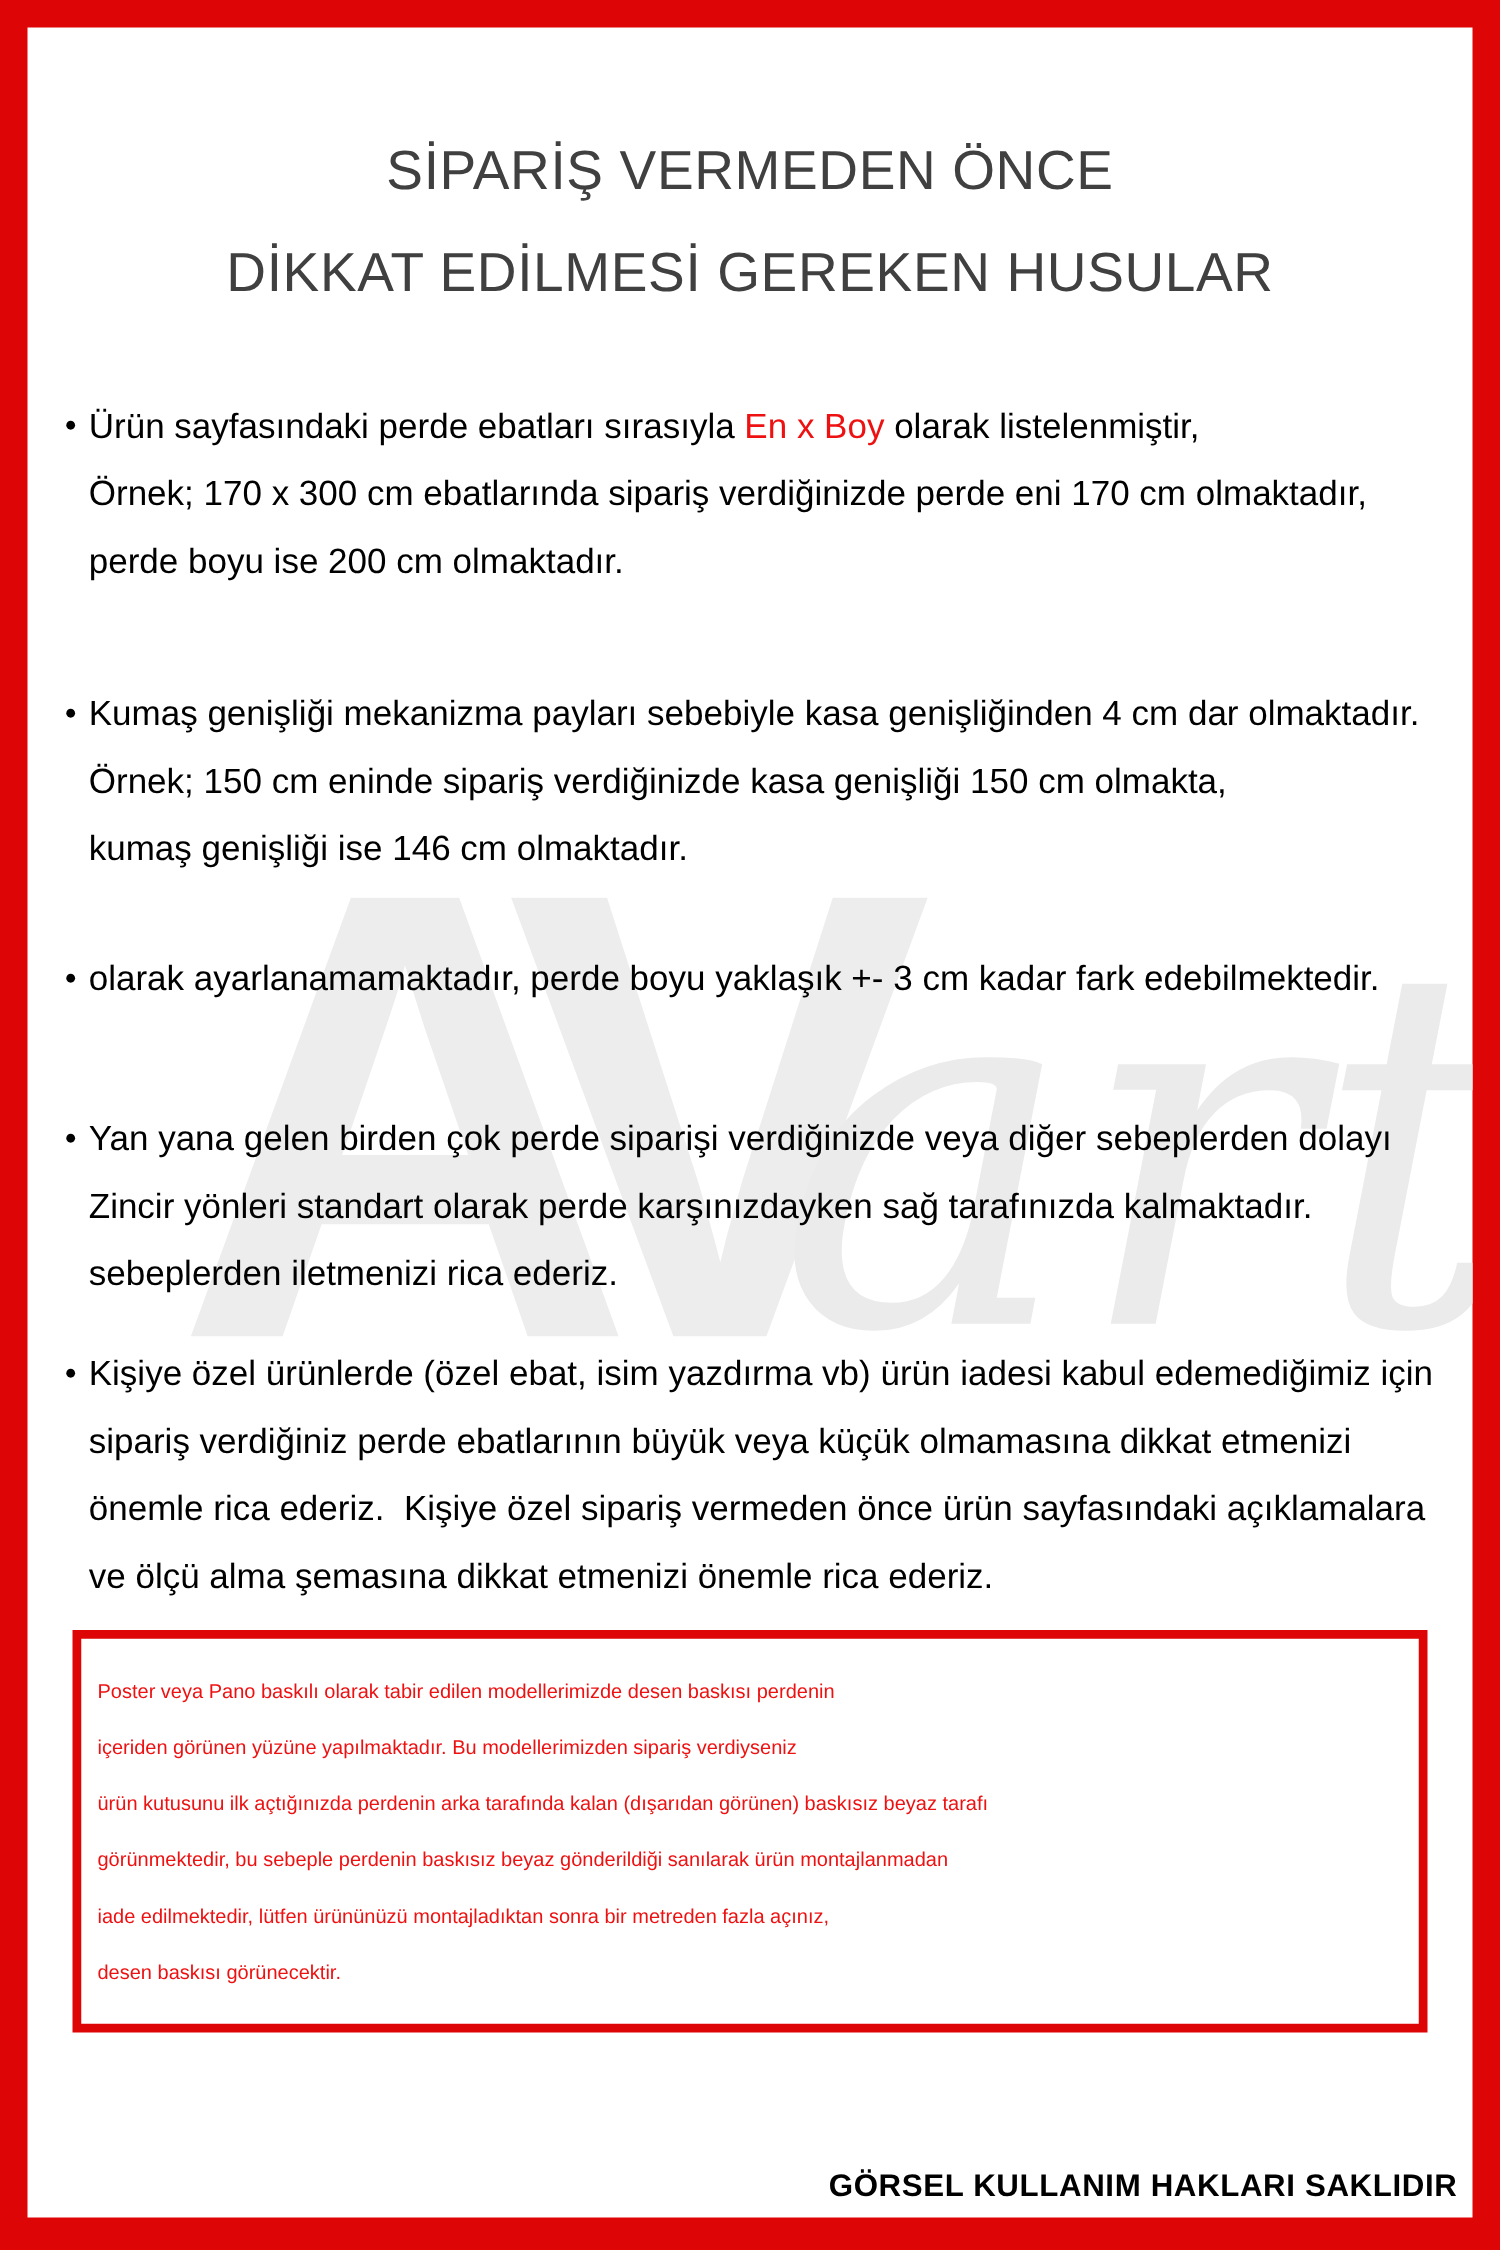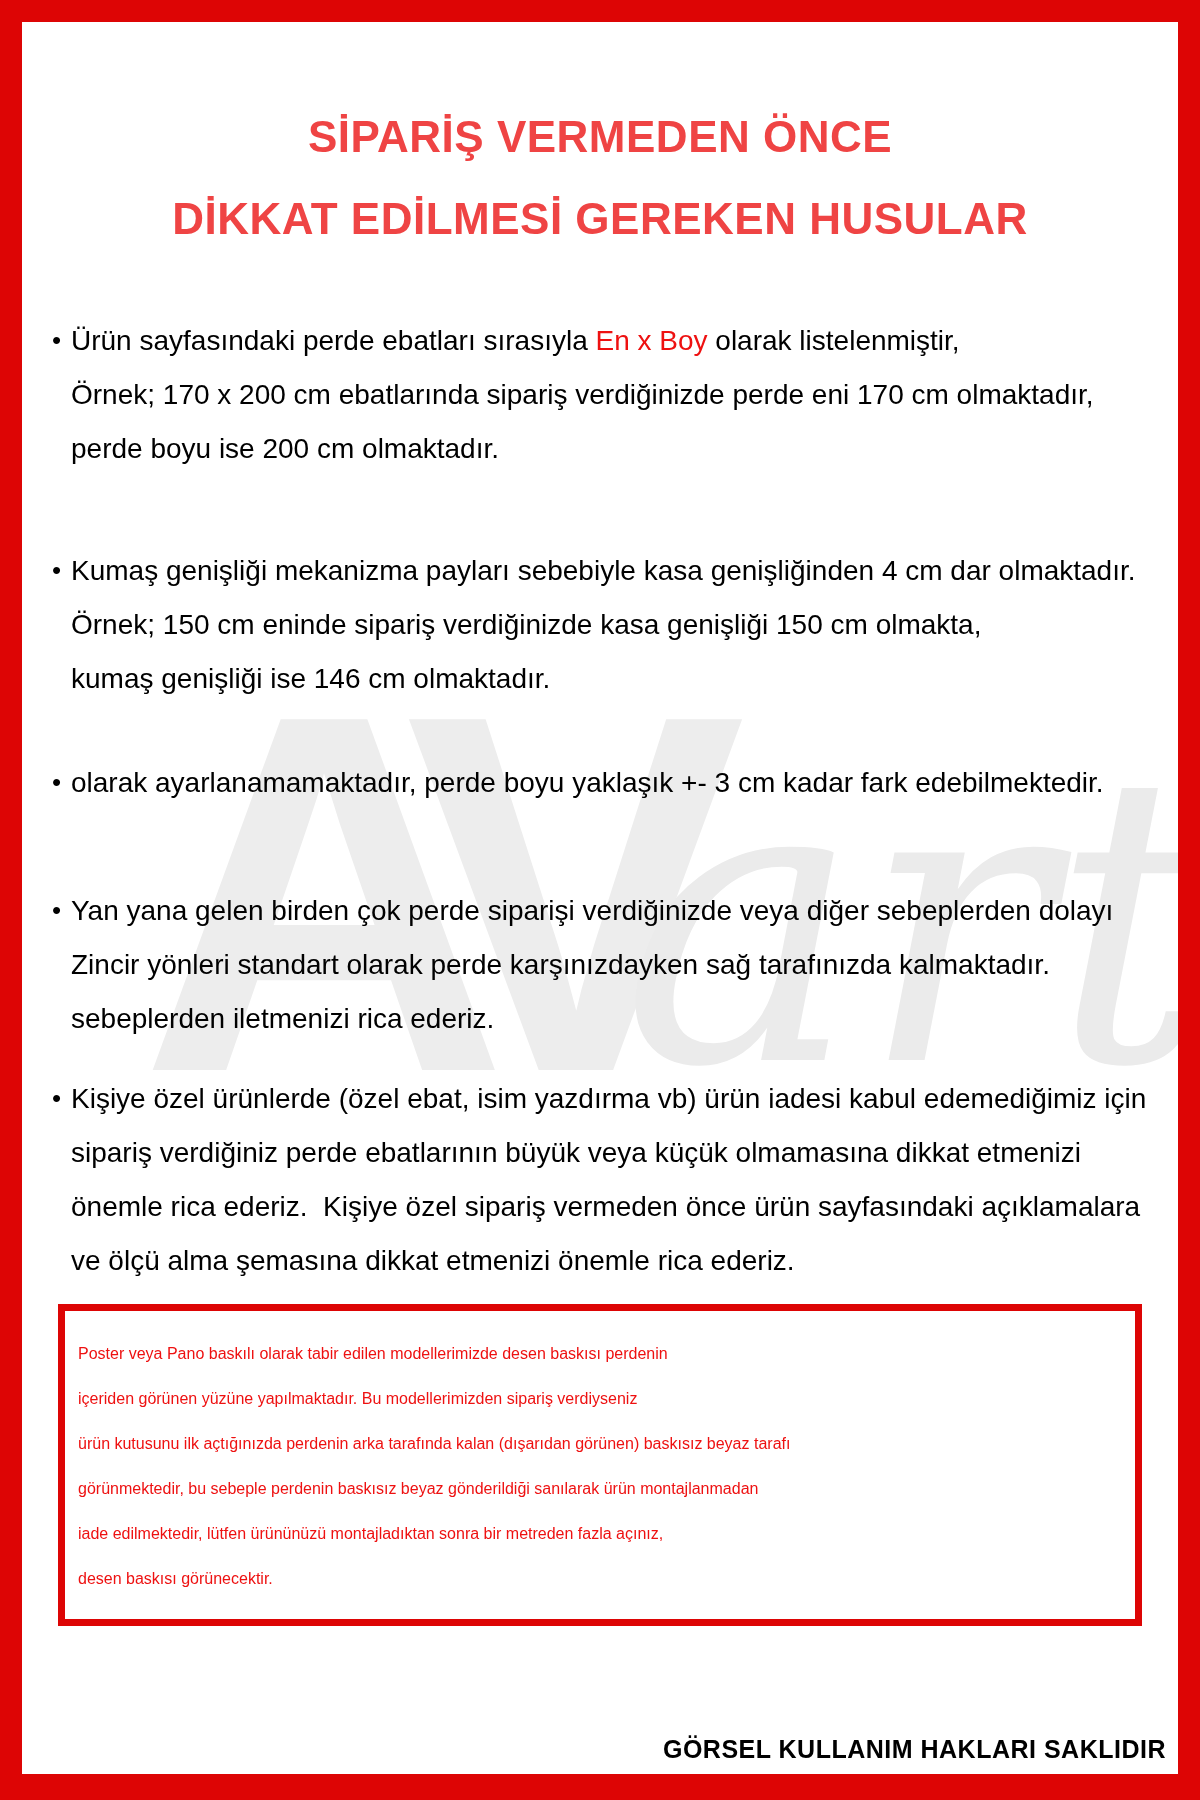--- a/index.html
+++ b/index.html
@@ -33,23 +33,23 @@
     font-family:"DejaVu Serif", serif;
     font-size:155px; letter-spacing:30px;
     color:transparent;
     -webkit-text-stroke:2.5px #e9e9e9;
   }
   
   .content { position:relative; z-index:2; padding:0 28px; }
   .title {
     margin:74px 0 0 0;
     text-align:center;
-    color:#ef4444;
+    color:#404040;
     font-size:44px; line-height:82px;
-    font-weight:bold;
+    font-weight:normal;
     letter-spacing:0.5px;
   }
   .title span { display:block; }
   .bullets { margin-top:54px; }
   .bullet {
     position:relative;
     padding-left:21px;
     font-size:28px; line-height:54px;
     color:#000000;
   }
@@ -94,21 +94,21 @@
     <h1 class="title">
       <span>SİPARİŞ VERMEDEN ÖNCE</span>
       <span>DİKKAT EDİLMESİ GEREKEN HUSULAR</span>
     </h1>
 
     <div class="bullets">
 
       <div class="bullet m1">
         <span class="marker">•</span>
         <div class="line"><span>Ürün sayfasındaki perde ebatları sırasıyla </span><span class="hl-red">En x Boy</span><span> olarak listelenmiştir,</span></div>
-        <div class="line">Örnek; 170 x 200 cm ebatlarında sipariş verdiğinizde perde eni 170 cm olmaktadır,</div>
+        <div class="line">Örnek; 170 x 300 cm ebatlarında sipariş verdiğinizde perde eni 170 cm olmaktadır,</div>
         <div class="line">perde boyu ise 200 cm olmaktadır.</div>
       </div>
 
       <div class="bullet m2">
         <span class="marker">•</span>
         <div class="line">Kumaş genişliği mekanizma payları sebebiyle kasa genişliğinden 4 cm dar olmaktadır.</div>
         <div class="line">Örnek; 150 cm eninde sipariş verdiğinizde kasa genişliği 150 cm olmakta,</div>
         <div class="line">kumaş genişliği ise 146 cm olmaktadır.</div>
       </div>
 

